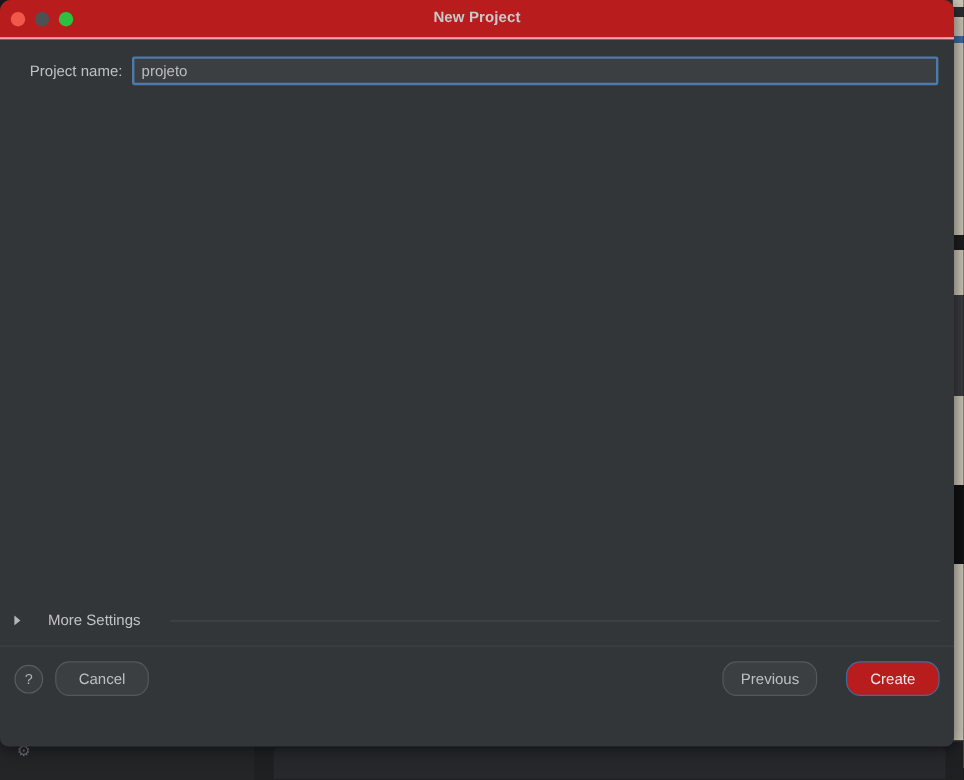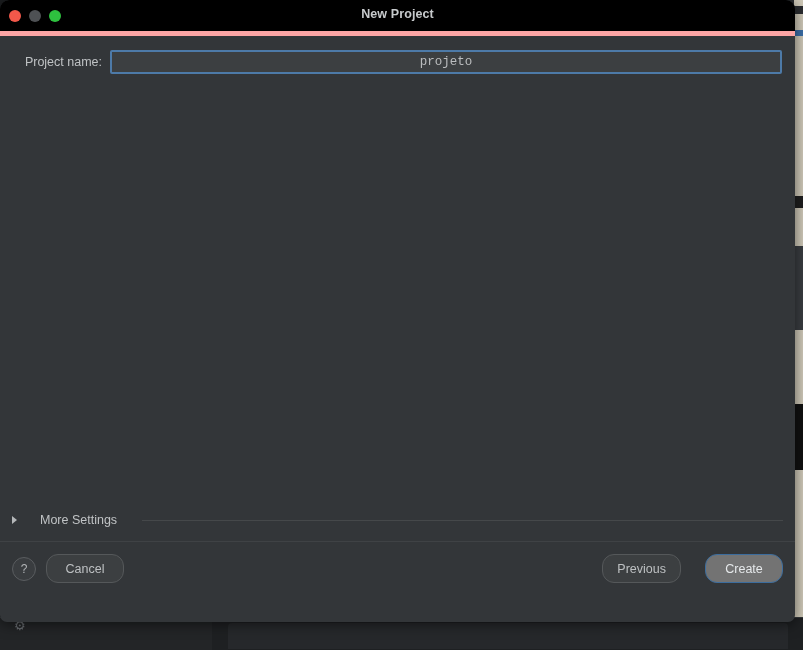--- a/index.html
+++ b/index.html
@@ -95,22 +95,22 @@
     height: 622px;
     background: #333639;
     border-radius: 9px 9px 7px 7px;
     box-shadow: 0 2px 14px rgba(0,0,0,0.55);
     overflow: hidden;
   }
 
   .titlebar {
     position: relative;
     height: 31px;
-    background: #000000;
-    border-bottom: 5px solid #fca5a5;
+    background: #b91c1c;
+    border-bottom: 2px solid #fca5a5;
   }
   .traffic {
     position: absolute;
     top: 10px;
     left: 9px;
     display: flex;
     gap: 8px;
   }
   .light {
     width: 12px;
@@ -157,25 +157,24 @@
     color: #bfc2c4;
     padding-right: 8px;
     box-sizing: border-box;
   }
 
   .text-input {
     height: 24px;
     box-sizing: border-box;
     background: #3c3f41;
     color: #bbbdbf;
-    font-family: Liberation Mono, monospace;
+    font-family: Liberation Sans, sans-serif;
     font-size: 12.5px;
     padding: 0 6px;
     outline: none;
-    text-align: center;
   }
   .input-name {
     width: 672px;
     border: 2px solid #4d7aa8;
     border-radius: 2px;
     background: #3c3f41;
   }
   .input-location {
     width: 639px;
     border: 1px solid #55585a;
@@ -270,21 +269,21 @@
     align-items: center;
     justify-content: center;
     cursor: default;
   }
   .btn-default {
     background: #3c3f41;
     border: 1px solid #55585a;
     color: #bdc0c2;
   }
   .btn-primary {
-    background: #737373;
+    background: #b91c1c;
     border: 1px solid #3c6d9e;
     color: #e6e9eb;
   }
 </style>
 </head>
 <body>
 
 <div id="desktop">
   <div class="bg-right-inner"></div>
   <div class="bg-right-strip"></div>

